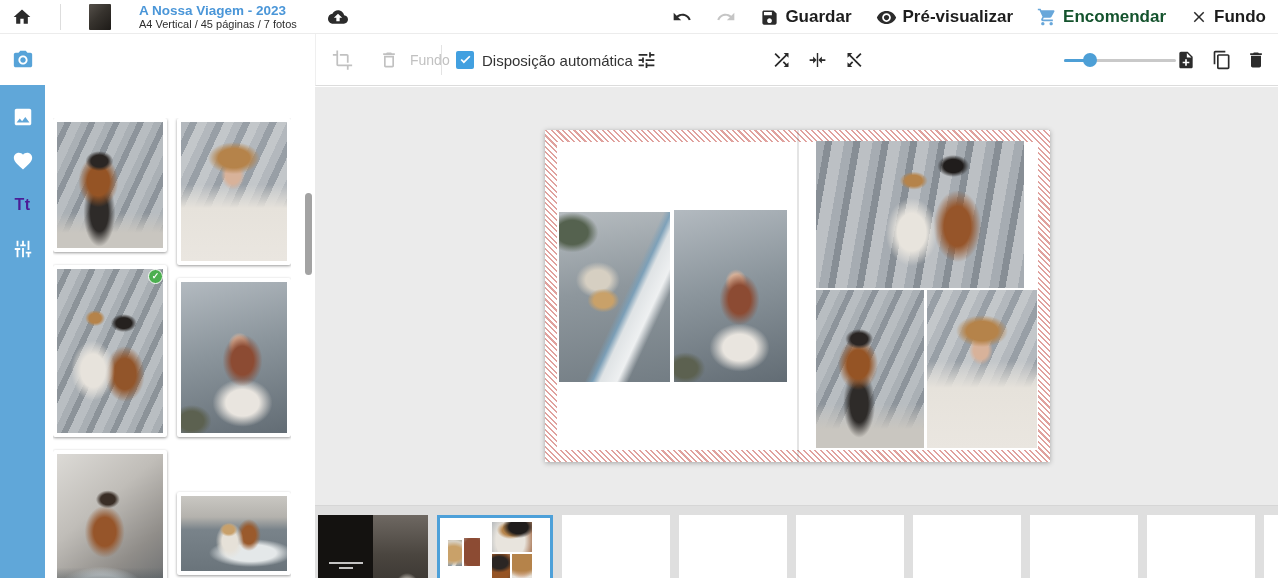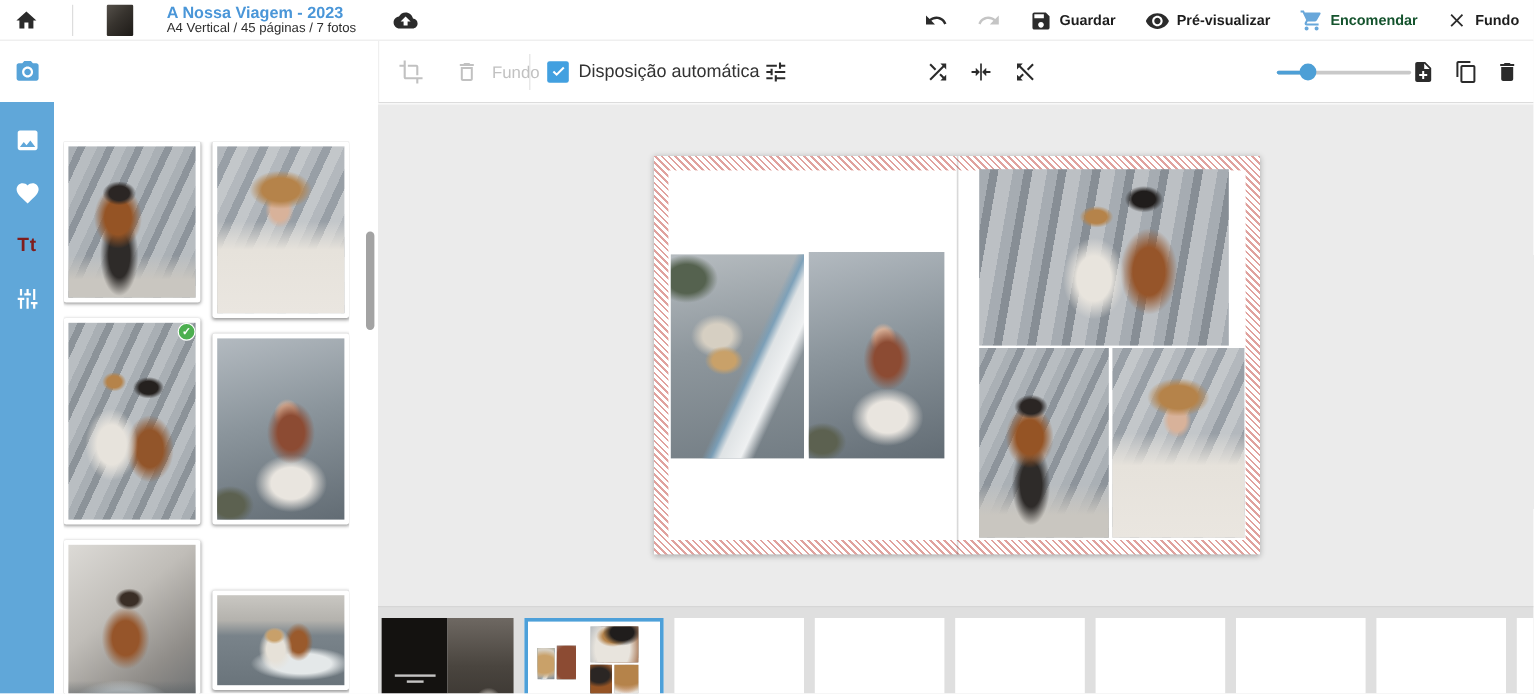--- a/index.html
+++ b/index.html
@@ -17,33 +17,33 @@
   .book-thumb { width:22px; height:26px; border-radius:1px;
     background:linear-gradient(135deg,#55504a 0%,#37332e 45%,#1d1a17 100%); }
   .book-meta { display:flex; flex-direction:column; line-height:1.15; }
   .book-title { color:#4a96d8; font-size:13.5px; font-weight:700; }
   .book-specs { color:#2e2e2e; font-size:11px; }
   .logo { position:absolute; left:50%; top:50%; transform:translate(-50%,-50%);
     color:#6fa8d6; font-size:25px; font-weight:700; letter-spacing:.5px; white-space:nowrap; }
   .logo .inf { font-weight:700; letter-spacing:0; }
   .hdr-right { position:absolute; right:12px; top:0; height:34px; display:flex;
     align-items:center; gap:24px; }
-  .hdr-btn { display:flex; align-items:center; gap:6px; font-size:12px; font-weight:700;
+  .hdr-btn { display:flex; align-items:center; gap:6px; font-size:17px; font-weight:700;
     color:#1d1d1d; cursor:pointer; white-space:nowrap; }
   .hdr-btn.blue { color:#14532d; }
   .ic-dark { color:#2b2b2b; } .ic-gray { color:#c5c5c5; } .ic-blue { color:#68a7da; }
 
   
   .rail { position:absolute; top:34px; left:0; width:45px; bottom:0; background:#fff; z-index:20; }
   .rail-item { width:45px; height:51px; display:flex; align-items:center; justify-content:center; cursor:pointer; }
   .rail-item.active { background:#fff; color:#57a3d8; }
   .rail-blue { position:absolute; top:51px; left:0; right:0; bottom:0; background:#60a7d9;
     display:flex; flex-direction:column; align-items:center; padding-top:10px; }
   .rail-blue .rail-item { height:44px; color:#fff; }
-  .tt-glyph { font-weight:700; font-size:16px; color:#7f1d1d; letter-spacing:.5px;text-align:right; }
+  .tt-glyph { font-weight:700; font-size:16px; color:#4c1d95; letter-spacing:.5px;text-align:right; }
 
   
   .panel { position:absolute; top:34px; left:45px; width:270px; bottom:0; background:#fff; z-index:10; }
   .panel-limit { margin-top:16px; text-align:center; font-size:12.5px; color:#3a3a3a; }
   .panel-actions { display:flex; align-items:center; margin-top:11px; padding-left:50px; }
   .import-btn { width:168px; height:30px; background:#64a9da; color:#fff; border:none;
     border-radius:3px; font-family:inherit; font-size:13px; font-weight:700; letter-spacing:.3px; cursor:pointer; }
   .sort-btn { margin-left:16px; color:#424242; cursor:pointer; }
   .photo-grid { position:absolute; top:84px; left:8px; right:24px; bottom:0; display:flex;
     gap:10px; overflow:hidden; }

